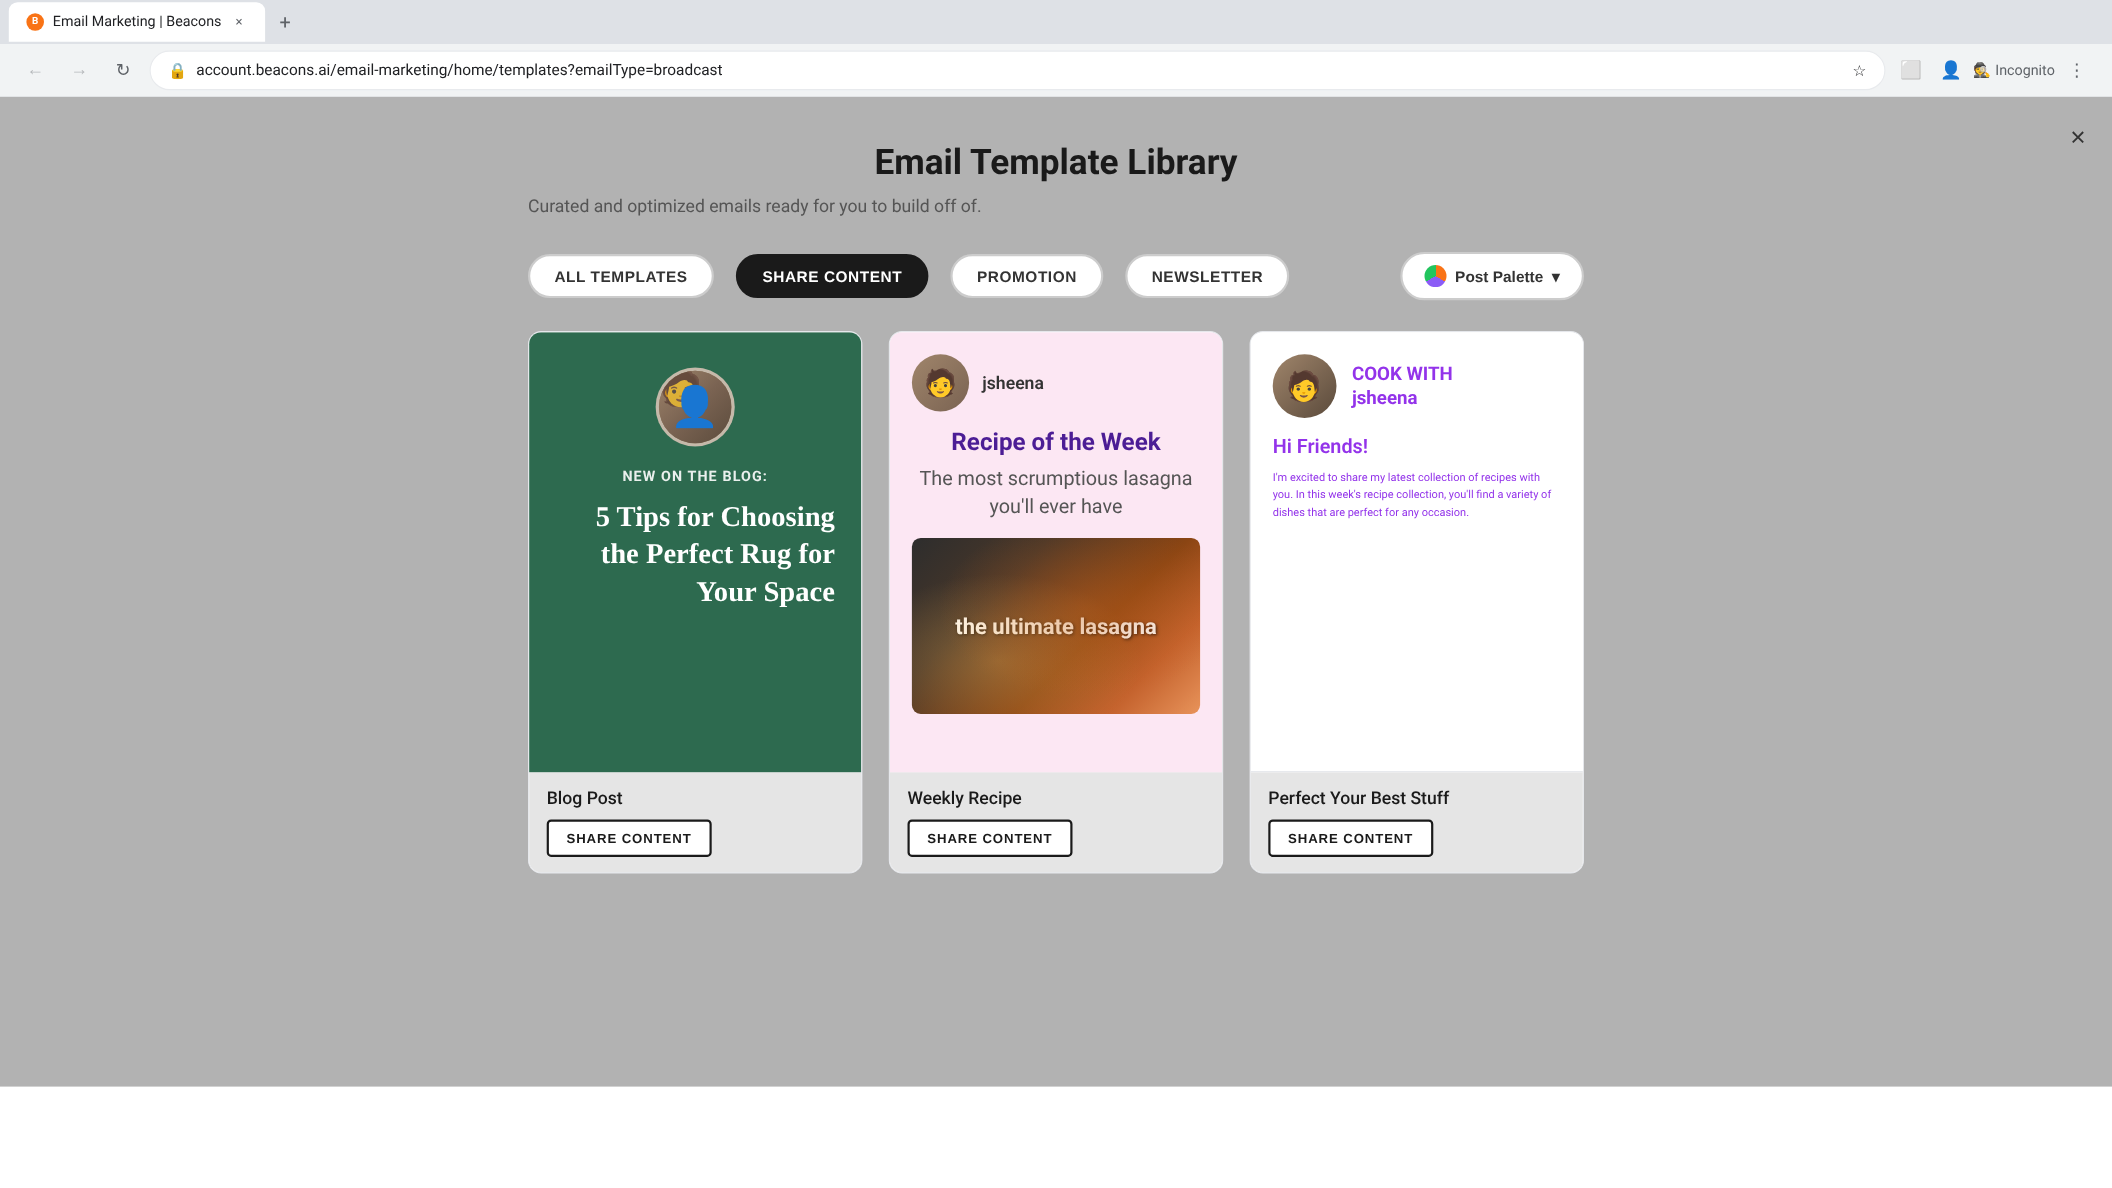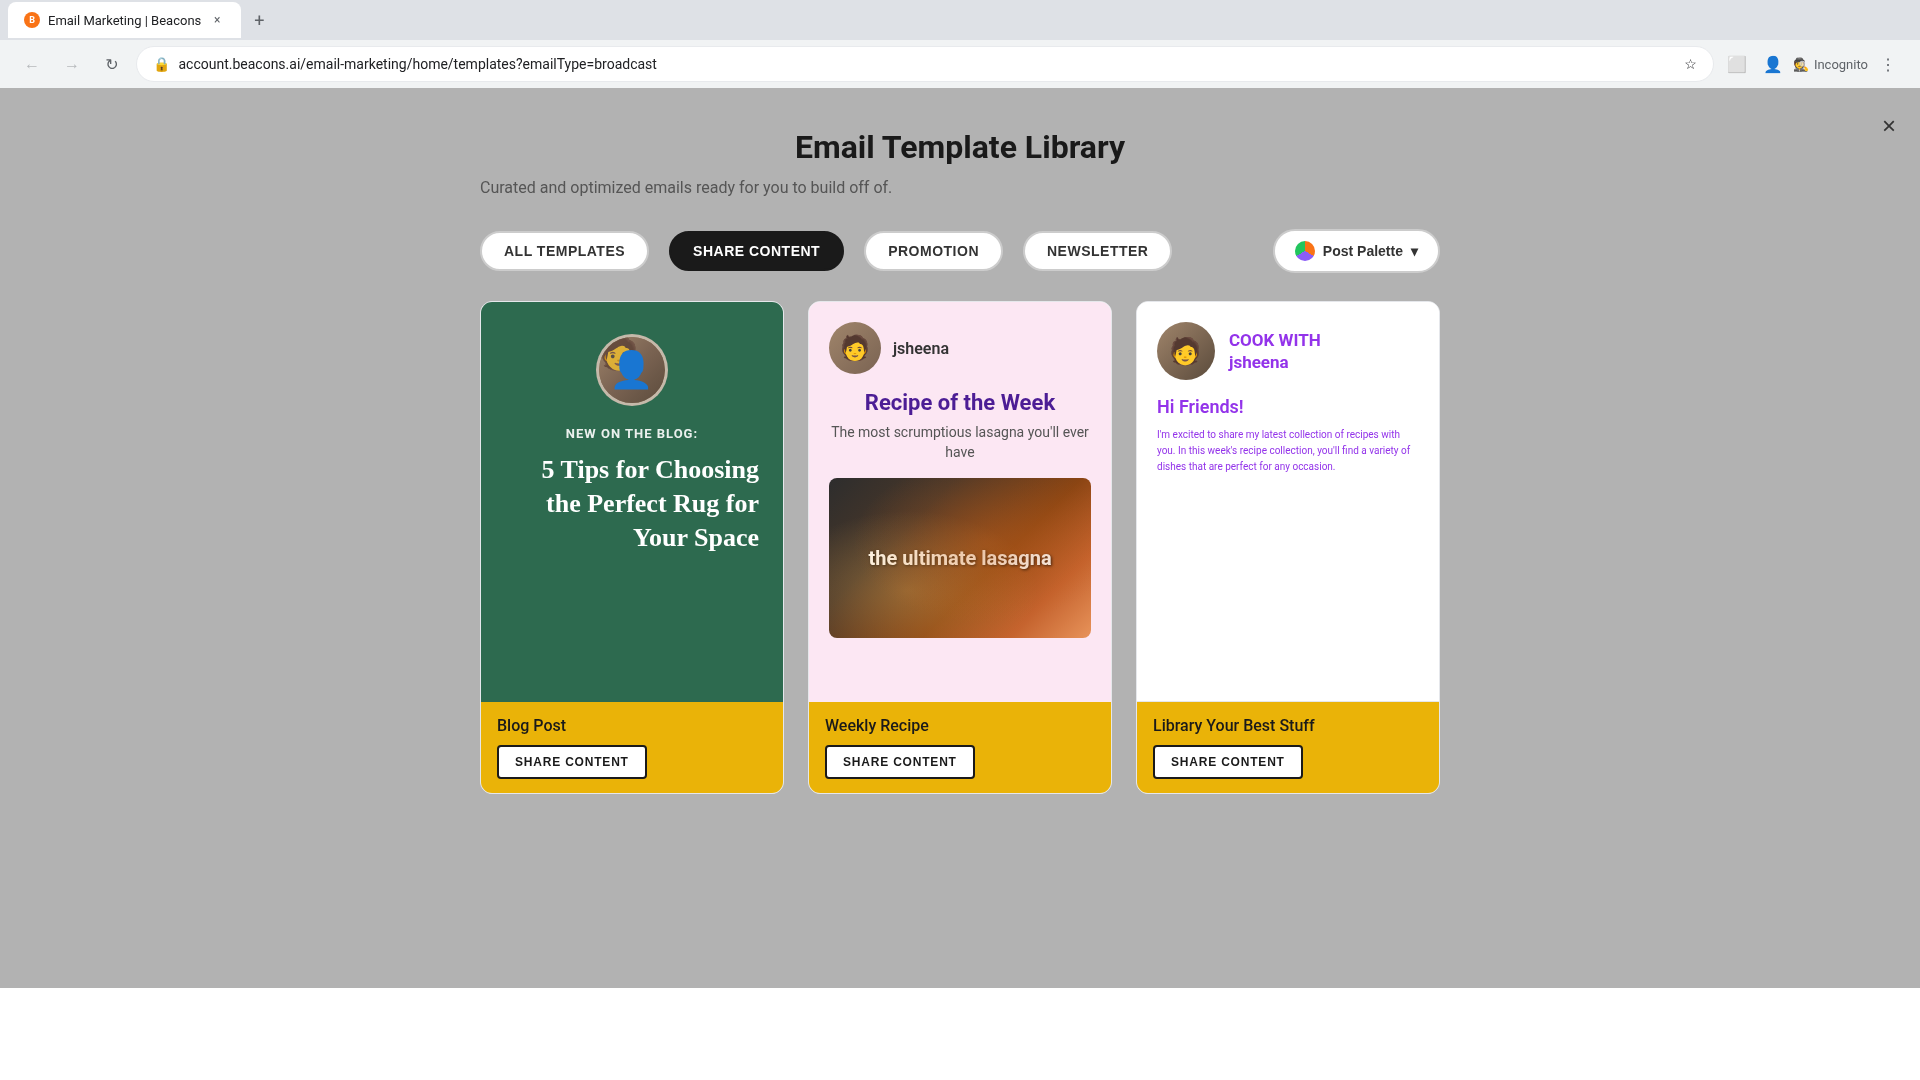--- a/index.html
+++ b/index.html
@@ -278,21 +278,21 @@
       color: #333;
     }
     .recipe-title {
       font-size: 22px;
       font-weight: 700;
       color: #4c1d95;
       margin-bottom: 8px;
       text-align: center;
     }
     .recipe-subtitle {
-      font-size: 14px;
+      font-size: 18px;
       color: #555;
       text-align: center;
       margin-bottom: 16px;
       line-height: 1.4;
     }
     .recipe-img {
       width: 100%;
       height: 160px;
       background: linear-gradient(135deg, #2d2d2d 0%, #4a3728 30%, #8b4513 60%, #c4622d 80%, #e8935a 100%);
       border-radius: 8px;
@@ -354,21 +354,21 @@
     }
     .cook-body {
       font-size: 10px;
       color: #9333ea;
       line-height: 1.6;
     }
 
     
     .card-footer {
       padding: 14px 16px;
-      background: #eab308;
+      background: #e5e5e5;
     }
     .card-name {
       font-size: 16px;
       font-weight: 500;
       color: #1a1a1a;
       margin-bottom: 10px;
     }
     .share-btn {
       display: inline-block;
       padding: 8px 16px;
@@ -489,20 +489,20 @@
               <span>COOK WITH</span><br>
               <span>jsheena</span>
             </div>
           </div>
           <div class="hi-friends">Hi Friends!</div>
           <div class="cook-body">
             <p>I'm excited to share my latest collection of recipes with you. In this week's recipe collection, you'll find a variety of dishes that are perfect for any occasion.</p>
           </div>
         </div>
         <div class="card-footer">
-          <div class="card-name">Library Your Best Stuff</div>
+          <div class="card-name">Perfect Your Best Stuff</div>
           <button class="share-btn">SHARE CONTENT</button>
         </div>
       </div>
 
     </div>
   </div>
 </div>
 
 </body></html>

